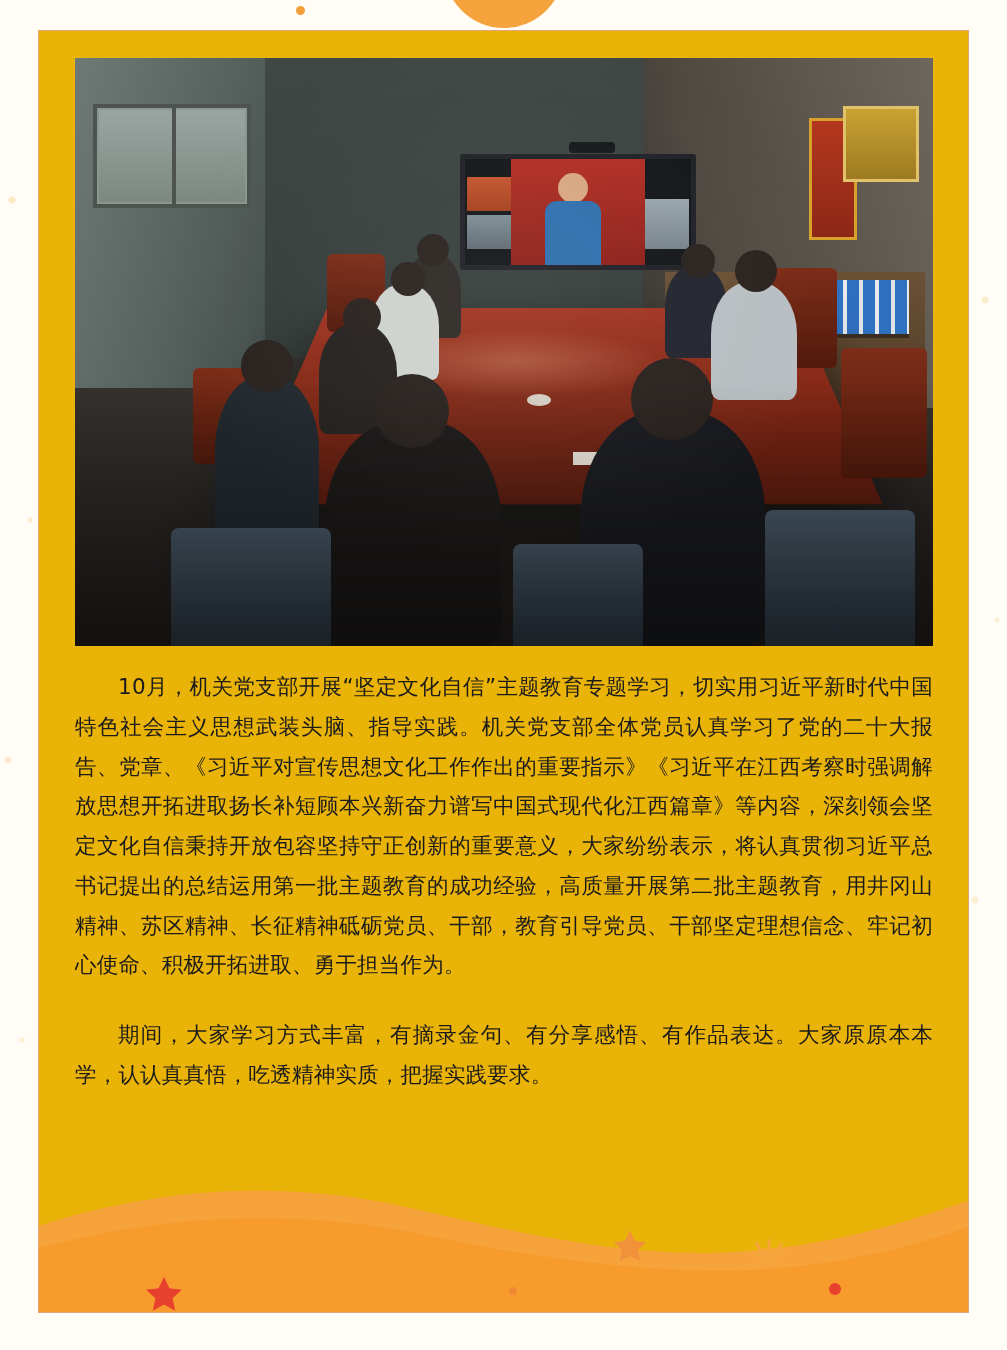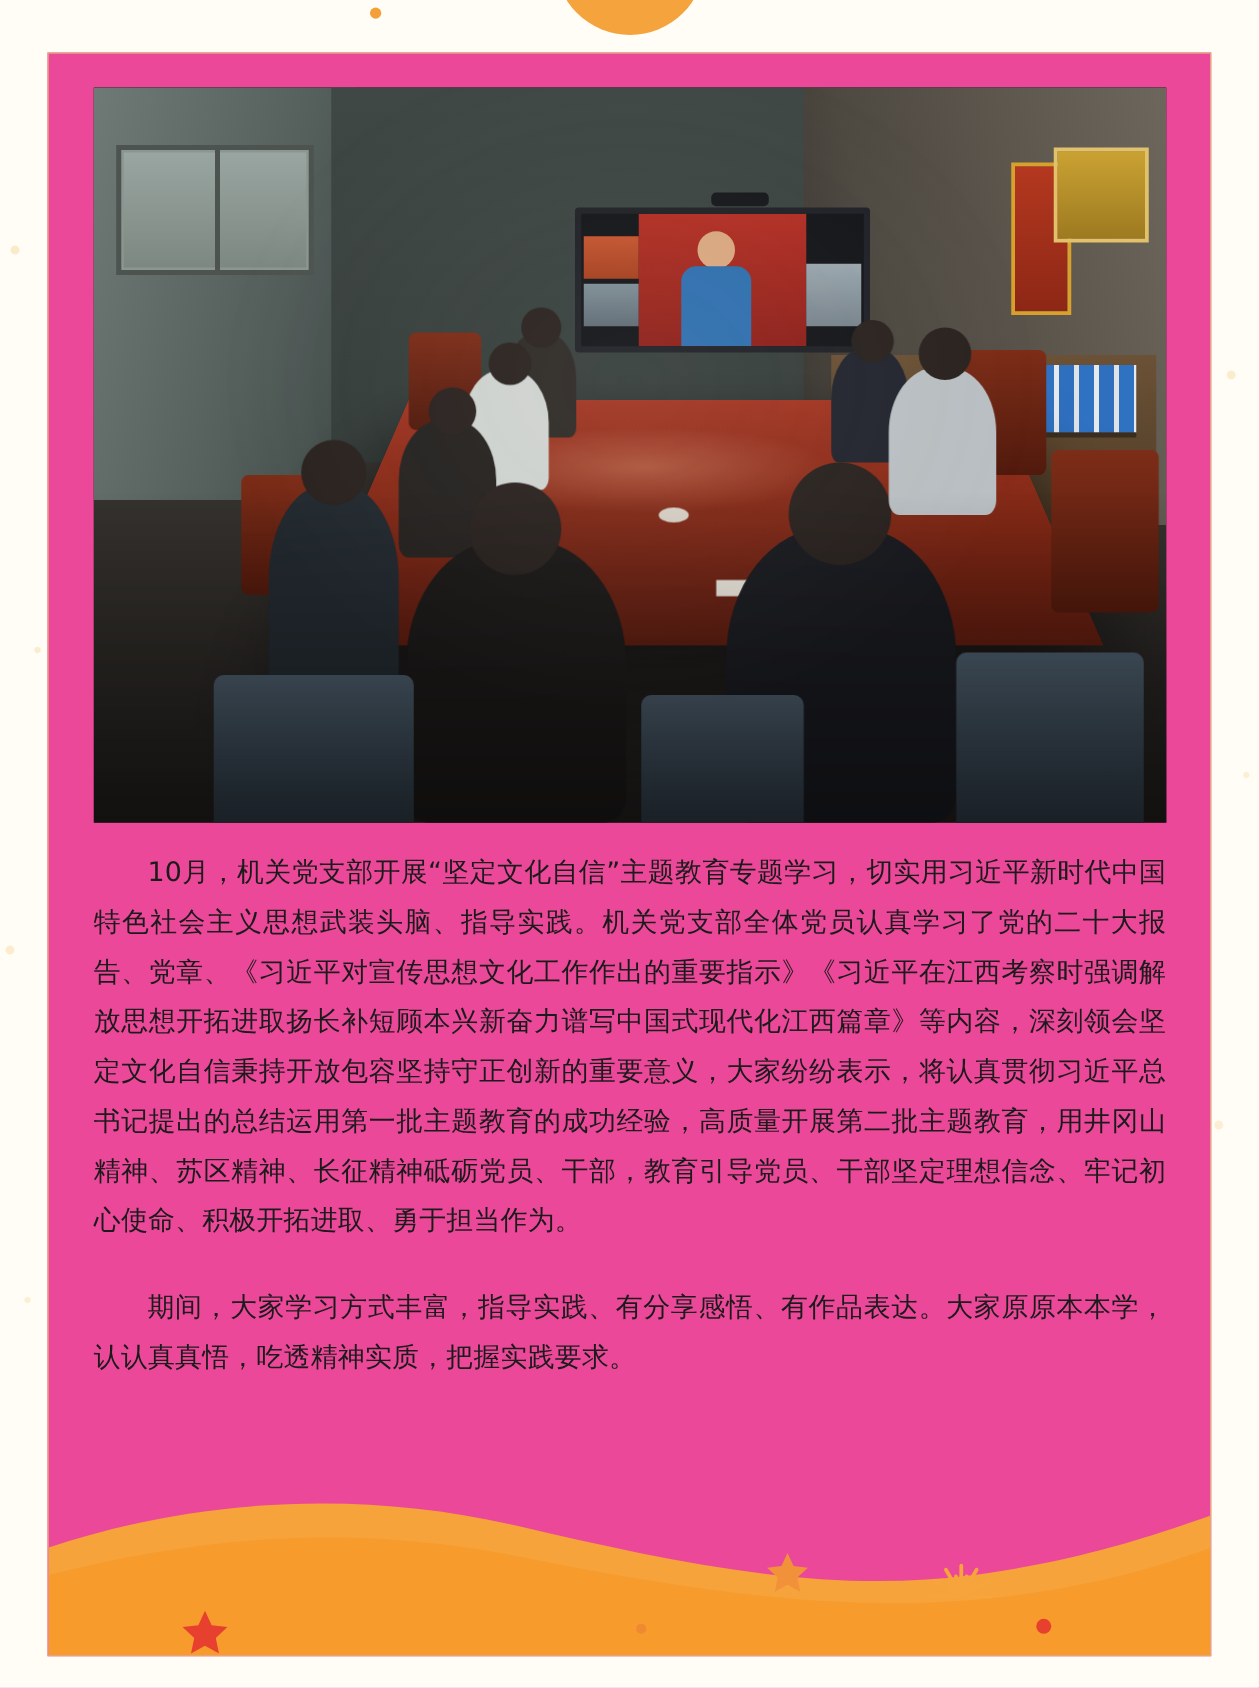--- a/index.html
+++ b/index.html
@@ -58,25 +58,24 @@
     background: #f3a03a;
   }
 
   
   .frame {
     position: absolute;
     left: 38px;
     top: 30px;
     width: 931px;
     height: 1283px;
-    background: #ec4899;
+    background: #eab308;
     border: 1px solid #e4a57e;
     box-sizing: border-box;
     overflow: hidden;
-    margin-top: 12px;
   }
 
   .photo-wrap {
     position: absolute;
     left: 36px;
     top: 27px;
     width: 858px;
     height: 588px;
     overflow: hidden;
     background: #1b1b1c;
@@ -398,21 +397,21 @@
 
         <div class="chair" style="left:96px; top:470px; width:160px; height:118px;"></div>
         <div class="chair" style="left:438px; top:486px; width:130px; height:102px;"></div>
         <div class="chair" style="left:690px; top:452px; width:150px; height:136px;"></div>
       </div>
       <div class="photo-shadow"></div>
     </div>
 
     <div class="article">
       <p class="para">10月，机关党支部开展“坚定文化自信”主题教育专题学习，切实用习近平新时代中国特色社会主义思想武装头脑、指导实践。机关党支部全体党员认真学习了党的二十大报告、党章、《习近平对宣传思想文化工作作出的重要指示》《习近平在江西考察时强调解放思想开拓进取扬长补短顾本兴新奋力谱写中国式现代化江西篇章》等内容，深刻领会坚定文化自信秉持开放包容坚持守正创新的重要意义，大家纷纷表示，将认真贯彻习近平总书记提出的总结运用第一批主题教育的成功经验，高质量开展第二批主题教育，用井冈山精神、苏区精神、长征精神砥砺党员、干部，教育引导党员、干部坚定理想信念、牢记初心使命、积极开拓进取、勇于担当作为。</p>
-      <p class="para">期间，大家学习方式丰富，指导实践、有分享感悟、有作品表达。大家原原本本学，认认真真悟，吃透精神实质，把握实践要求。</p>
+      <p class="para">期间，大家学习方式丰富，有摘录金句、有分享感悟、有作品表达。大家原原本本学，认认真真悟，吃透精神实质，把握实践要求。</p>
     </div>
 
     <div class="wave">
       <svg width="931" height="160" viewBox="0 0 931 160" xmlns="http://www.w3.org/2000/svg">
         <path d="M0,74 C120,34 250,28 372,56 C500,86 620,112 740,96 C830,84 890,62 931,48 L931,160 L0,160 Z" fill="#f6a33c"></path>
         <path d="M0,96 C140,60 260,58 380,82 C510,108 640,128 760,114 C846,104 896,86 931,74 L931,160 L0,160 Z" fill="#f79a2a" opacity="0.85"></path>
       </svg>
     </div>
 
     <div class="star" style="left:570px; top:1196px;">

